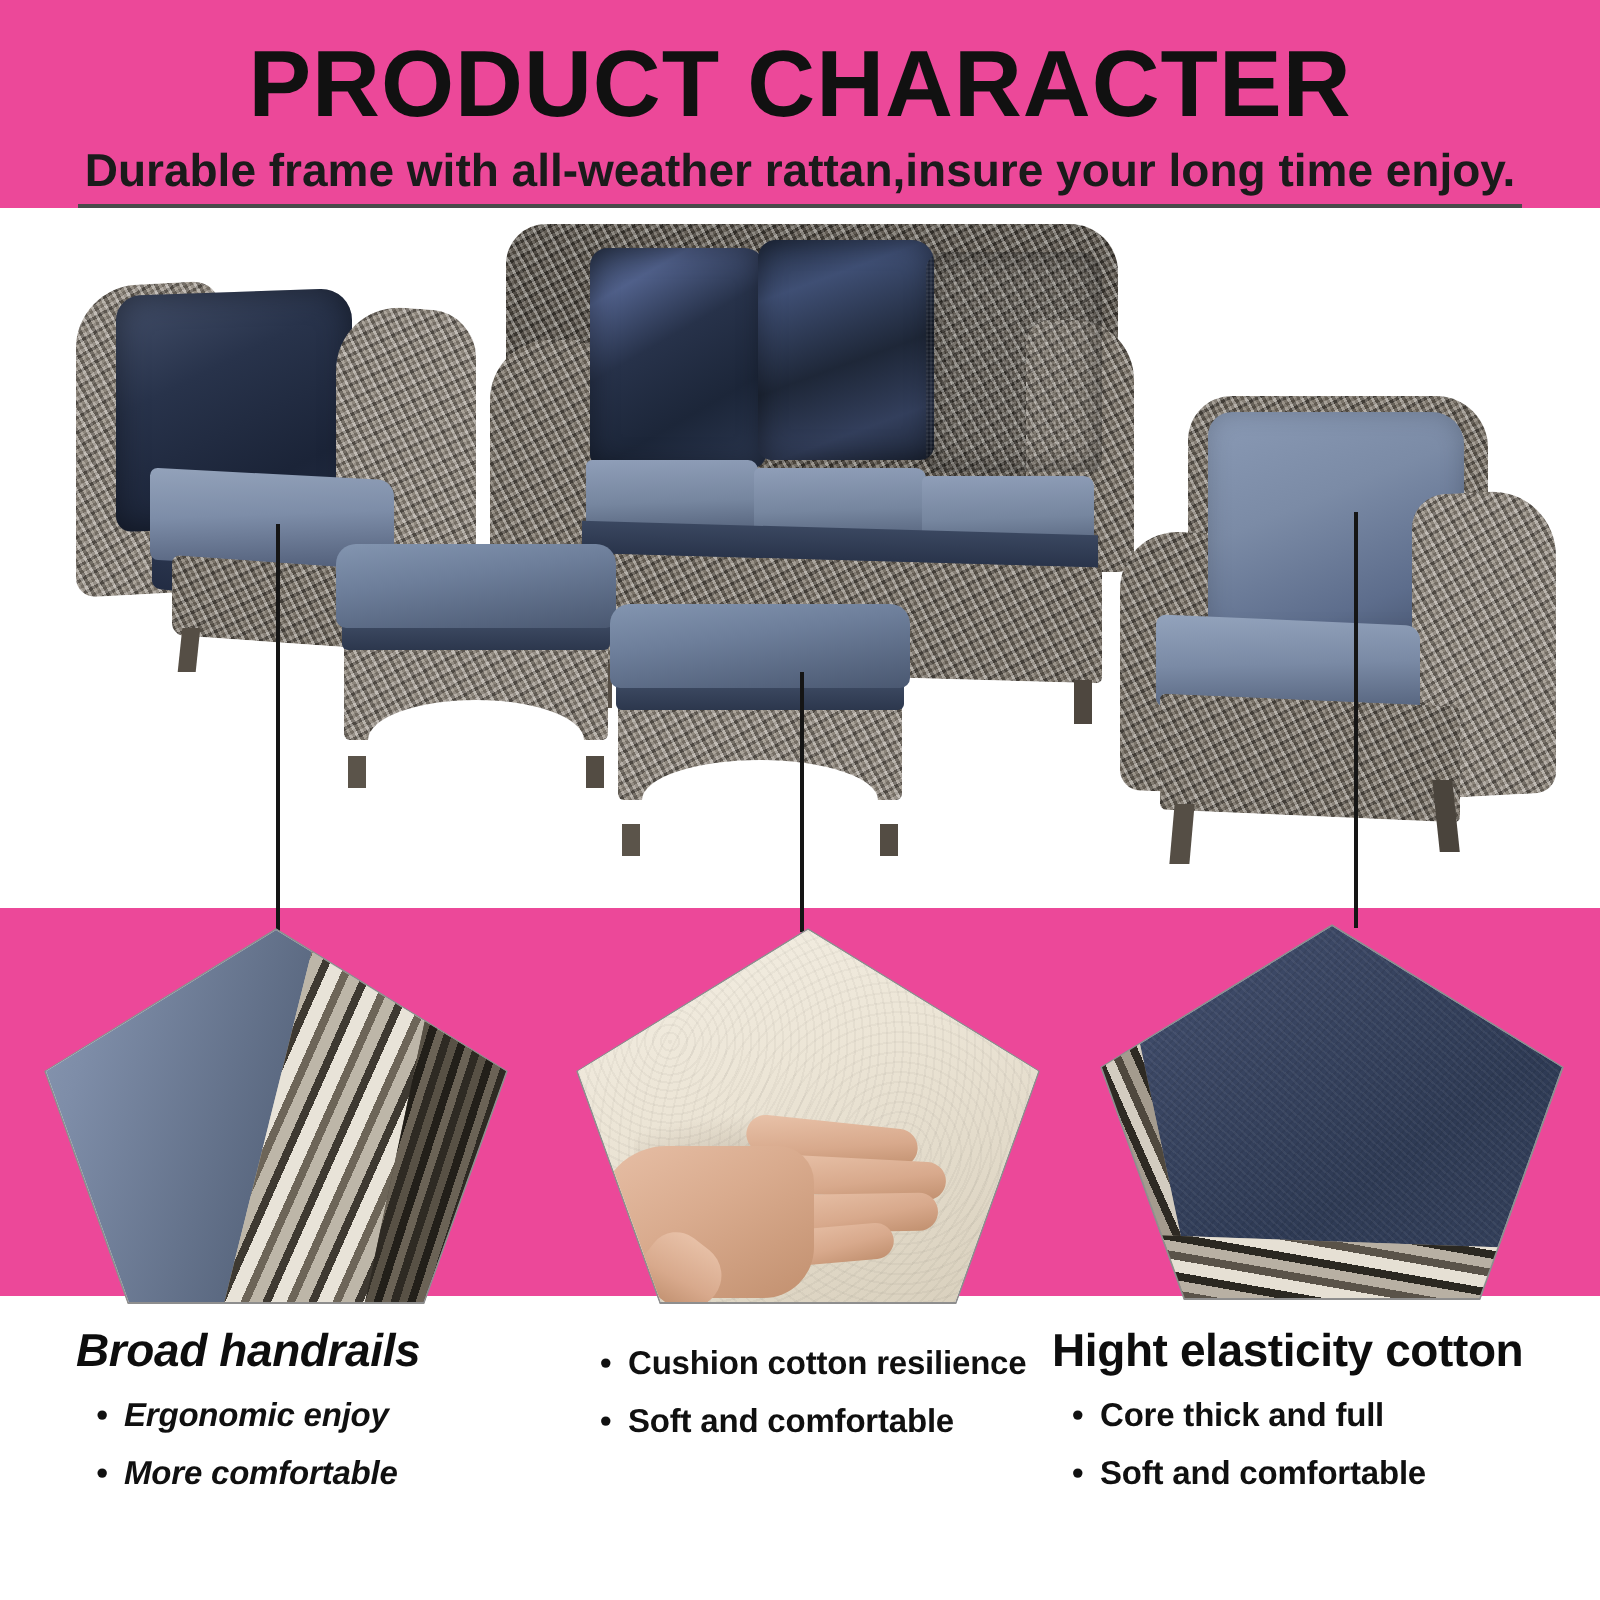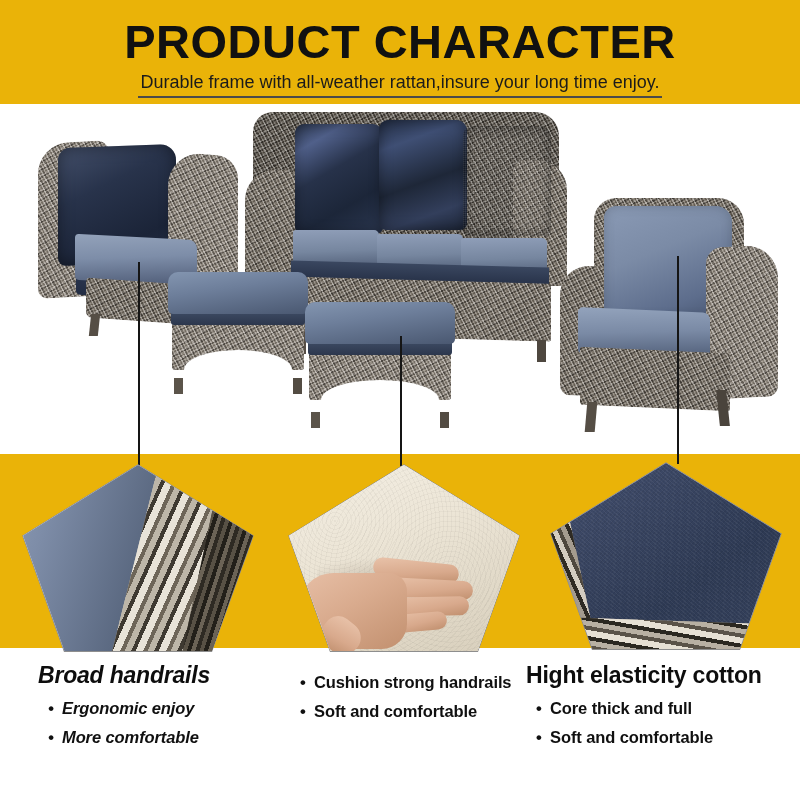--- a/index.html
+++ b/index.html
@@ -11,21 +11,21 @@
     font-family: "Liberation Sans", sans-serif;
     width: 800px;
     height: 800px;
     overflow: hidden;
     position: relative;
   }
   .page {
     position: relative;
     width: 800px;
     height: 648px;
-    background: #eab308;
+    background: #ec4899;
   }
 
   
   .header {
     position: absolute;
     left: 0;
     top: 18px;
     width: 800px;
     text-align: center;
   }
@@ -37,22 +37,22 @@
     line-height: 1.04;
     font-family: "Liberation Sans", sans-serif;
     white-space: nowrap;
   }
   .subtitle-wrap {
     margin-top: 5px;
     display: inline-block;
     position: relative;
   }
   .subtitle {
-    font-size: 18px;
-    font-weight: 400;
+    font-size: 23px;
+    font-weight: 700;
     color: #1b1b1b;
     line-height: 1.2;
     white-space: nowrap;
     padding: 0 3px 2px 3px;
   }
   .subtitle-rule {
     height: 1.5px;
     background: #4a4a4a;
     width: 100%;
     margin-top: 1px;
@@ -571,21 +571,21 @@
           <span class="bullet">•</span>
           <span>More comfortable</span>
         </li>
       </ul>
     </div>
 
     <div class="feat" id="feat-2">
       <ul class="feat-list">
         <li>
           <span class="bullet">•</span>
-          <span>Cushion strong handrails</span>
+          <span>Cushion cotton resilience</span>
         </li>
         <li>
           <span class="bullet">•</span>
           <span>Soft and comfortable</span>
         </li>
       </ul>
     </div>
 
     <div class="feat" id="feat-3">
       <div class="feat-title">Hight elasticity cotton</div>

